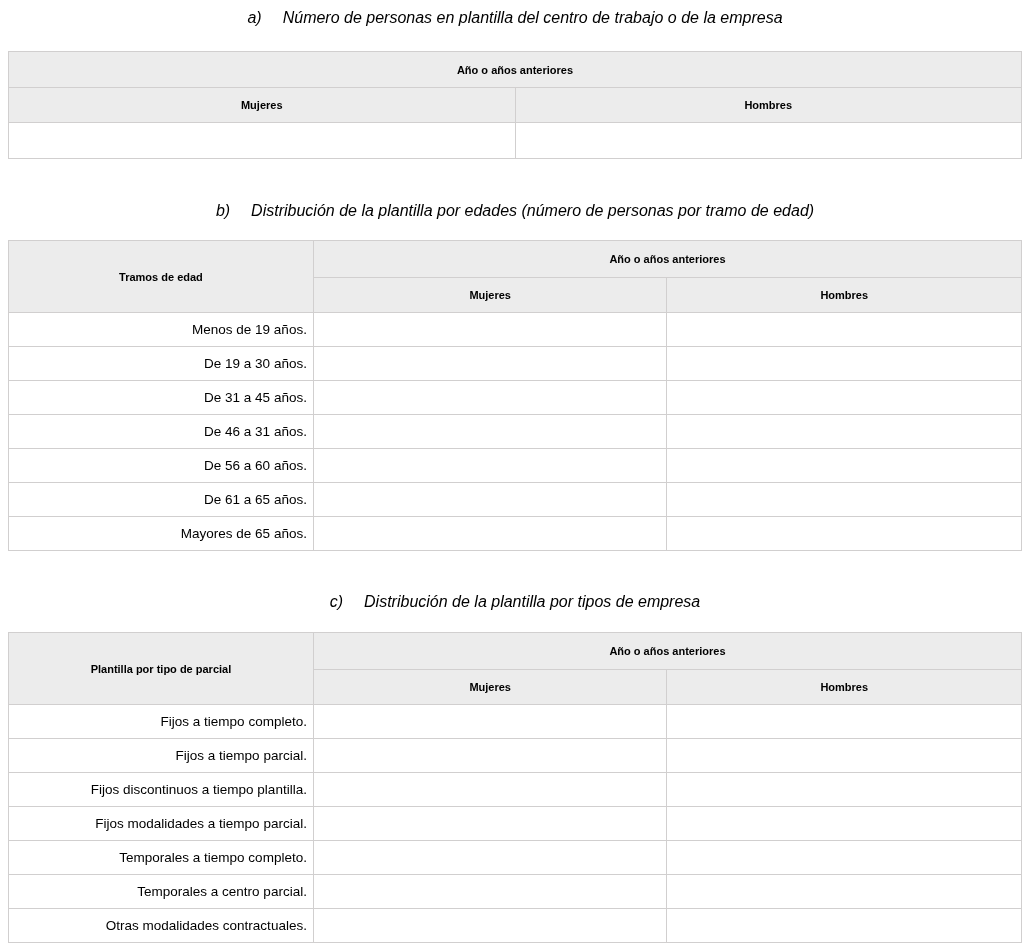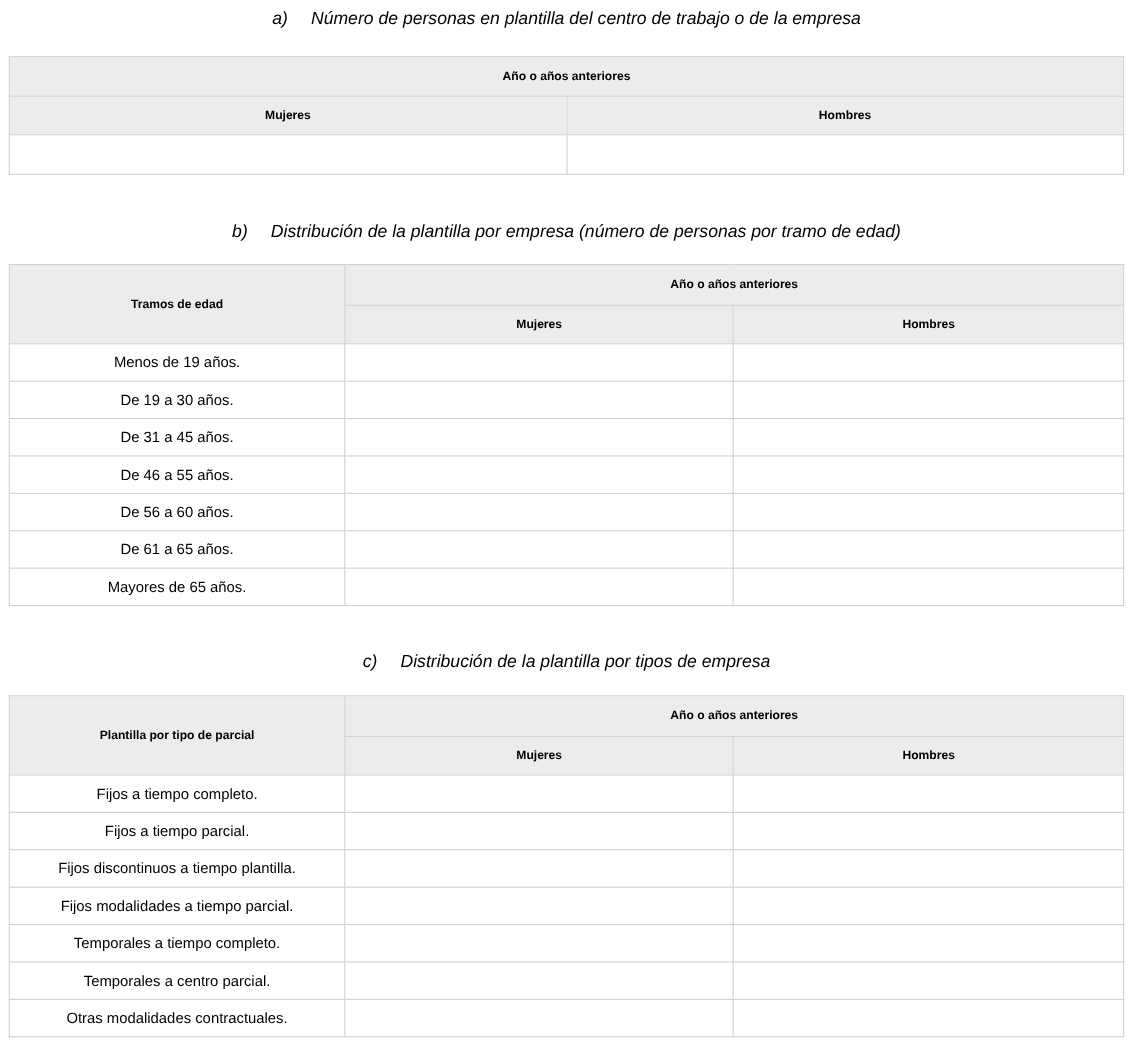--- a/index.html
+++ b/index.html
@@ -56,21 +56,21 @@
     vertical-align: middle;
     padding: 2px 4px;
   }
   .tbl td {
     background: #ffffff;
     font-size: 13.5px;
     font-weight: normal;
     vertical-align: middle;
     padding: 2px 6px;
   }
-  td.label-cell { text-align: center; }
+  td.label-cell { text-align: right; }
   td.input-cell { text-align: left; }
 
   
   .tbl-a tr.row-top   { height: 36px; }
   .tbl-a tr.row-sub   { height: 35px; }
   .tbl-a tr.row-data  { height: 36px; }
   .tbl-b tr.row-top, .tbl-c tr.row-top { height: 37px; }
   .tbl-b tr.row-sub, .tbl-c tr.row-sub { height: 35px; }
   .tbl-b tr.row-data, .tbl-c tr.row-data { height: 34px; }
 </style>
@@ -99,21 +99,21 @@
     </thead>
     <tbody>
       <tr class="row-data">
         <td class="input-cell"></td>
         <td class="input-cell"></td>
       </tr>
     </tbody>
   </table>
 
   <div class="heading m-heading-b">
-    <span class="h-prefix">b)</span><span>Distribución de la plantilla por empresa (número de personas por tramo de edad)</span>
+    <span class="h-prefix">b)</span><span>Distribución de la plantilla por edades (número de personas por tramo de edad)</span>
   </div>
 
   <table class="tbl tbl-b">
     <colgroup>
       <col style="width: 30.1%">
       <col style="width: 34.9%">
       <col style="width: 35%">
     </colgroup>
     <thead>
       <tr class="row-top">
@@ -135,21 +135,21 @@
         <td class="label-cell">De 19 a 30 años.</td>
         <td class="input-cell"></td>
         <td class="input-cell"></td>
       </tr>
       <tr class="row-data">
         <td class="label-cell">De 31 a 45 años.</td>
         <td class="input-cell"></td>
         <td class="input-cell"></td>
       </tr>
       <tr class="row-data">
-        <td class="label-cell">De 46 a 55 años.</td>
+        <td class="label-cell">De 46 a 31 años.</td>
         <td class="input-cell"></td>
         <td class="input-cell"></td>
       </tr>
       <tr class="row-data">
         <td class="label-cell">De 56 a 60 años.</td>
         <td class="input-cell"></td>
         <td class="input-cell"></td>
       </tr>
       <tr class="row-data">
         <td class="label-cell">De 61 a 65 años.</td>

